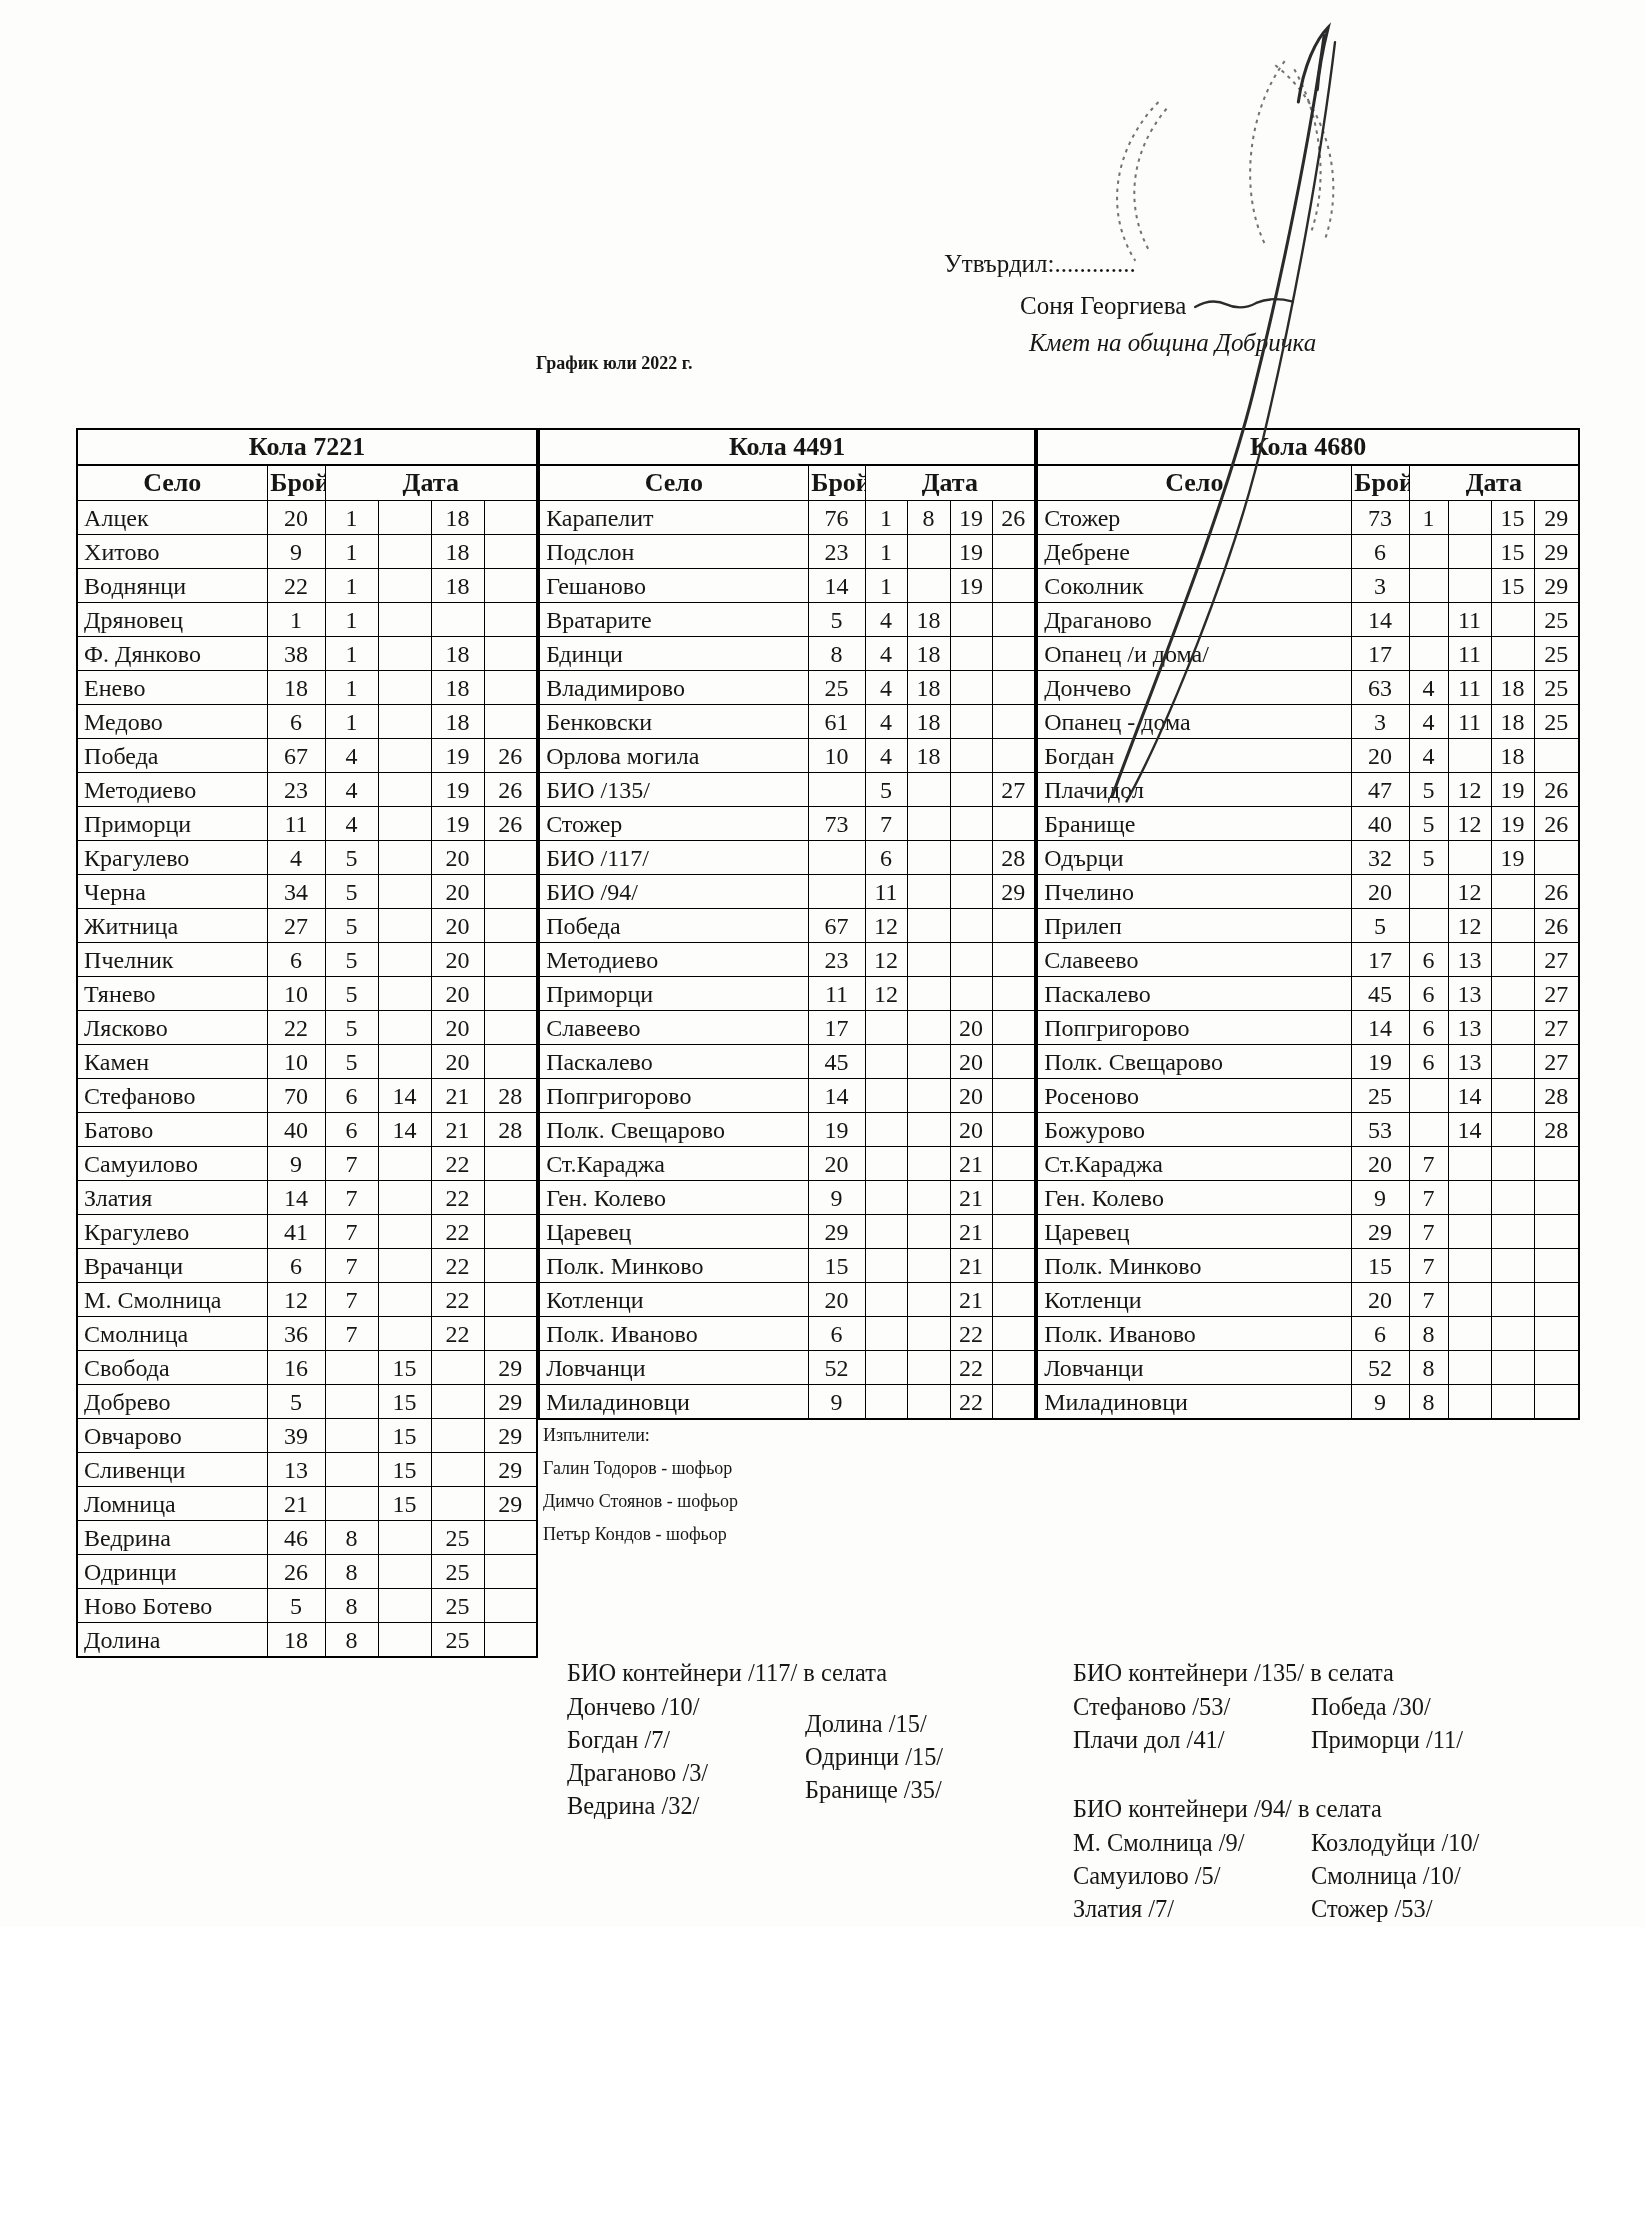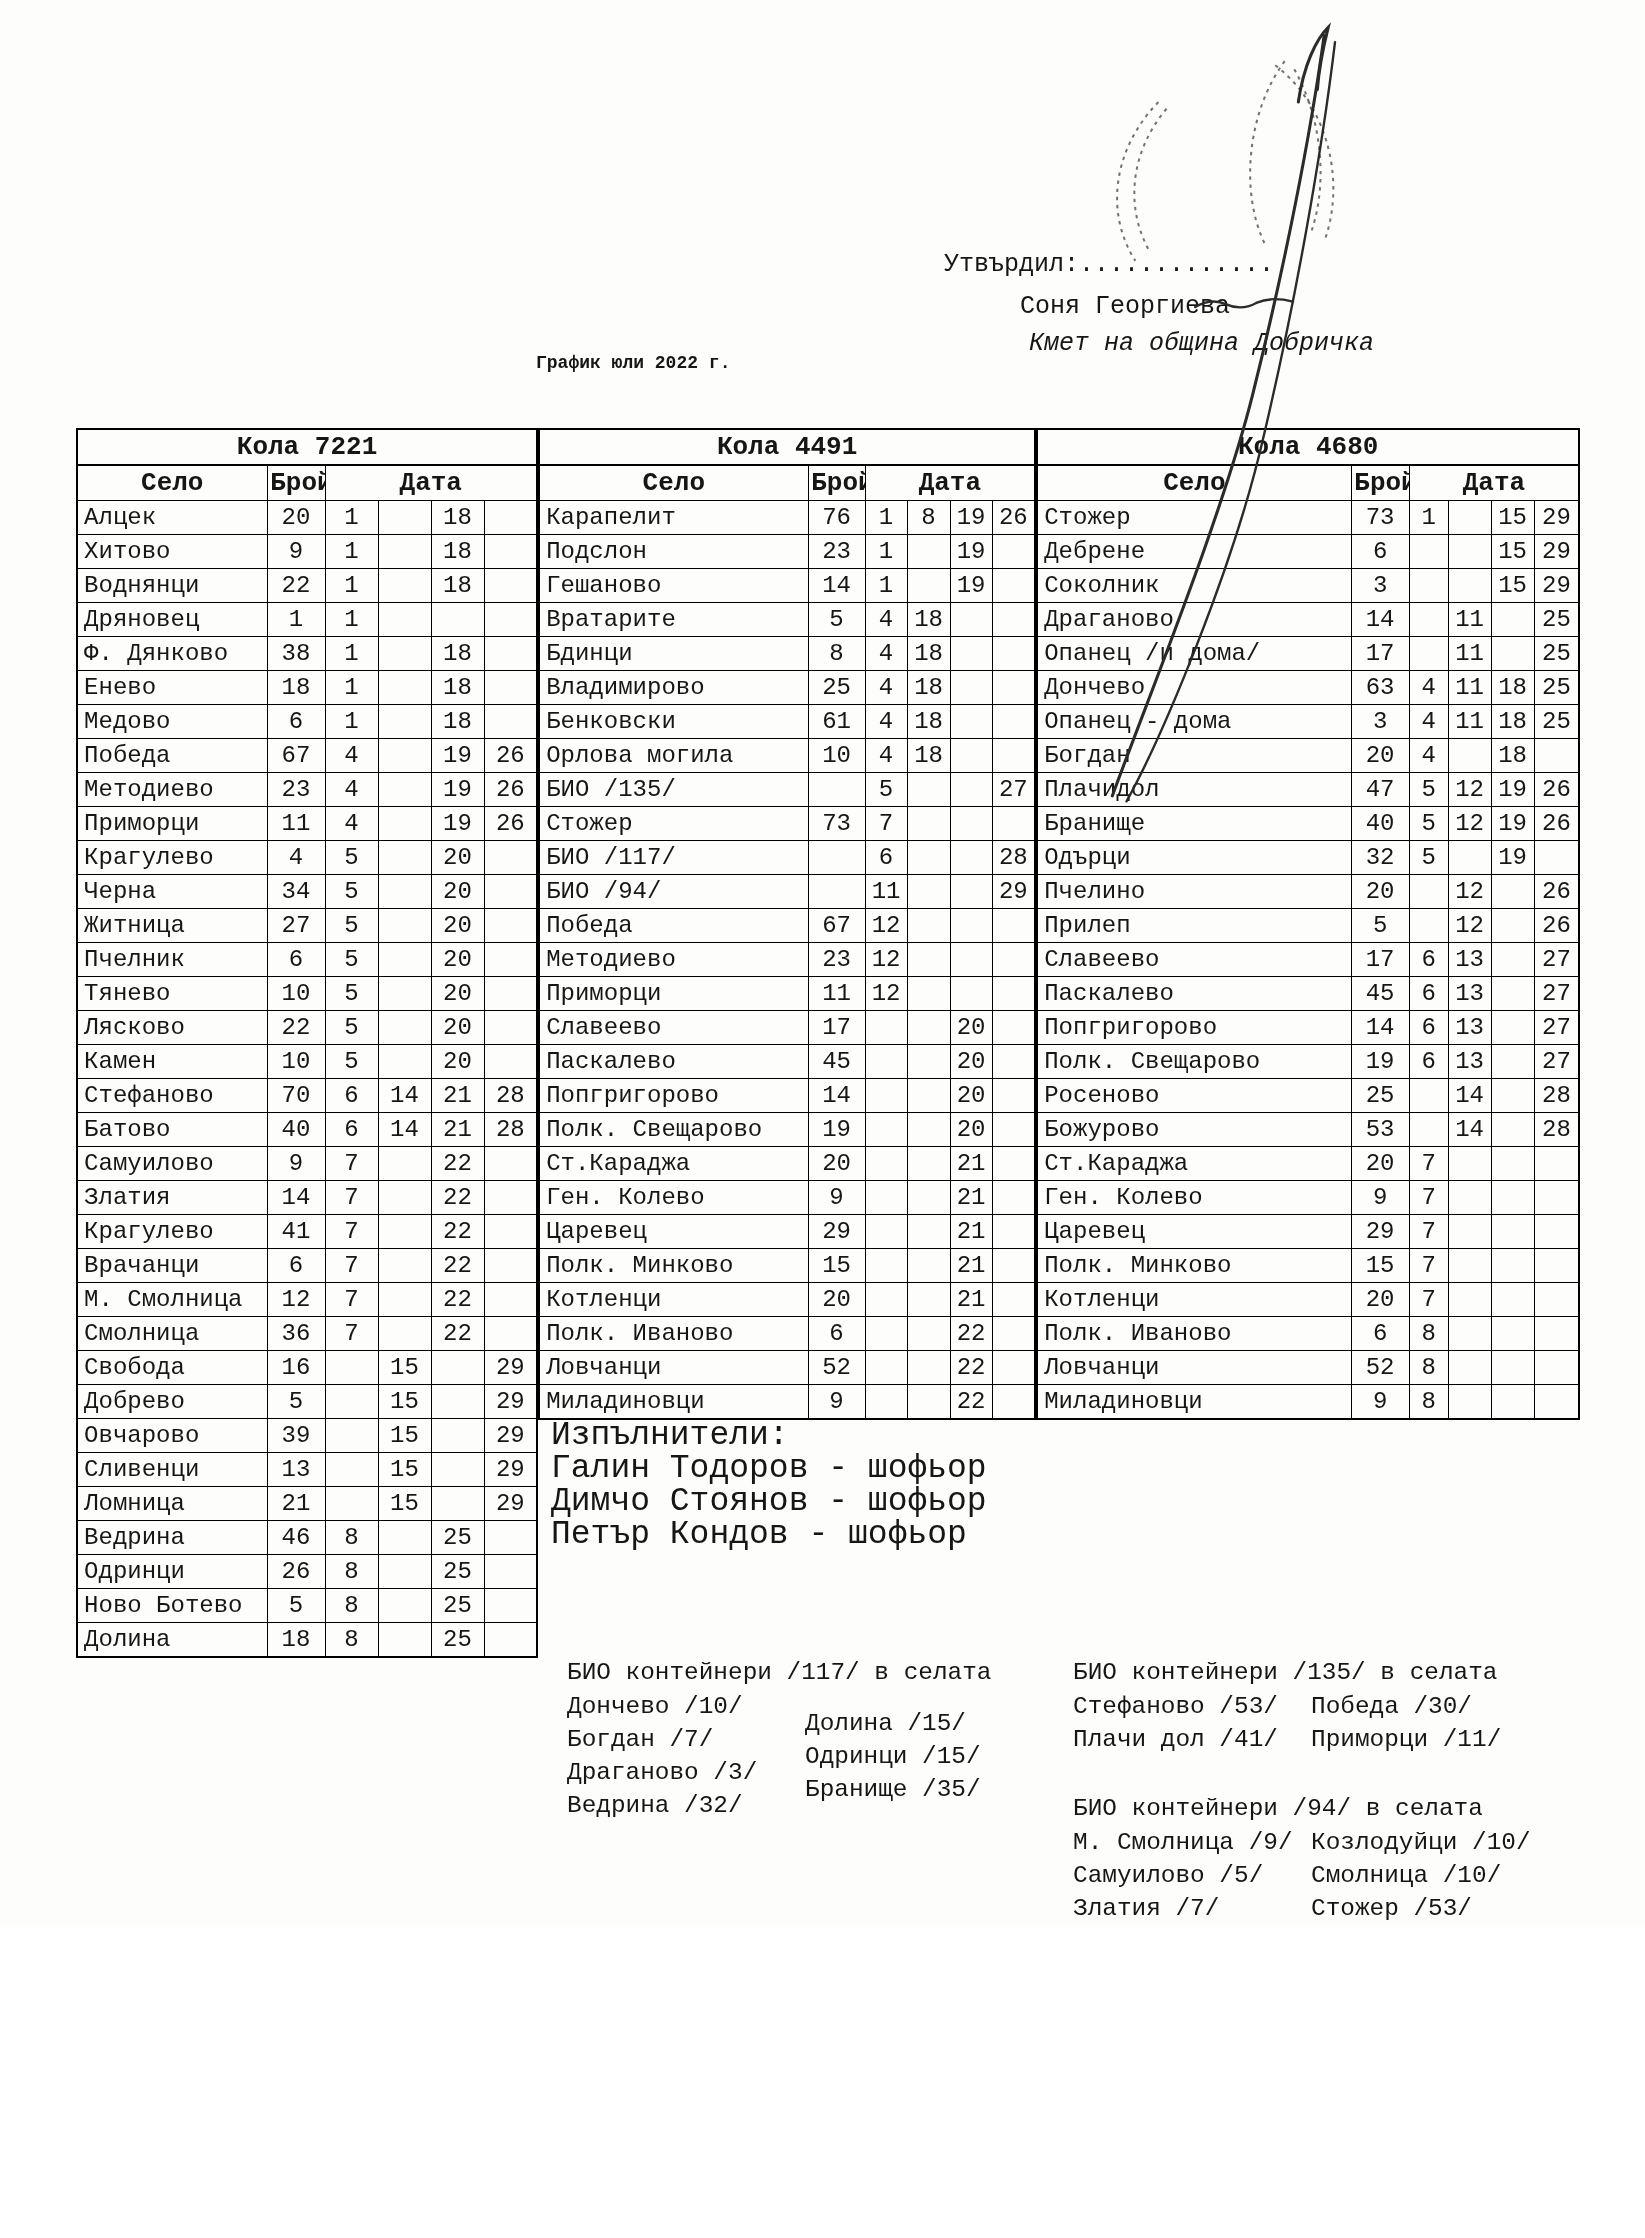--- a/index.html
+++ b/index.html
@@ -1,20 +1,20 @@
 <!DOCTYPE html>
 <html style="font-size:11px"><head>
 <meta charset="utf-8">
 <style>
   html, body { margin:0; padding:0; }
   #page {
     position:relative;
     width:1646px; height:1927px;
     background:#fdfdfb;
-    font-family:Liberation Mono, monospace;
+    font-family:Liberation Serif, serif;
     color:#161616;
     overflow:hidden;
   }
   .abs { position:absolute; }
 
   
   .toptext { font-size:25px; white-space:nowrap; }
   .italic { font-style:italic; }
   .doc-title { font-weight:bold; font-size:18px; white-space:nowrap; }
 
@@ -23,21 +23,21 @@
   table { border-collapse:collapse; table-layout:fixed; border:2.7px solid #000; }
   th, td { border:1.7px solid #000; }
   thead th { font-size:26px; font-weight:bold; height:34px; padding:0 2.7px; overflow:hidden; }
   thead tr.car-row th { border-bottom:2.4px solid #000; }
   td { height:33px; font-size:24px; padding:0 1.4px; overflow:hidden; line-height:1; }
   td.village { text-align:left; padding-left:6.1px; white-space:nowrap; }
   td.num { text-align:center; }
   tbody tr:nth-child(n) { background:transparent; }
 
   
-  #executors { font-size:33px; line-height:33px; white-space:nowrap;margin-left:8px; }
+  #executors { font-size:18px; line-height:33px; white-space:nowrap; }
   #executors .heading { font-weight:normal; }
 
   
   .bio { font-size:24.4px; line-height:33px; white-space:nowrap; }
   .bio .bio-title { margin-bottom:1.4px;margin-top:28px; }
   .bio .cols { display:flex;align-items:center; }
   .bio .col1 { width:238px; }
 
   
   #artifacts { position:absolute; left:0; top:0; pointer-events:none; }

